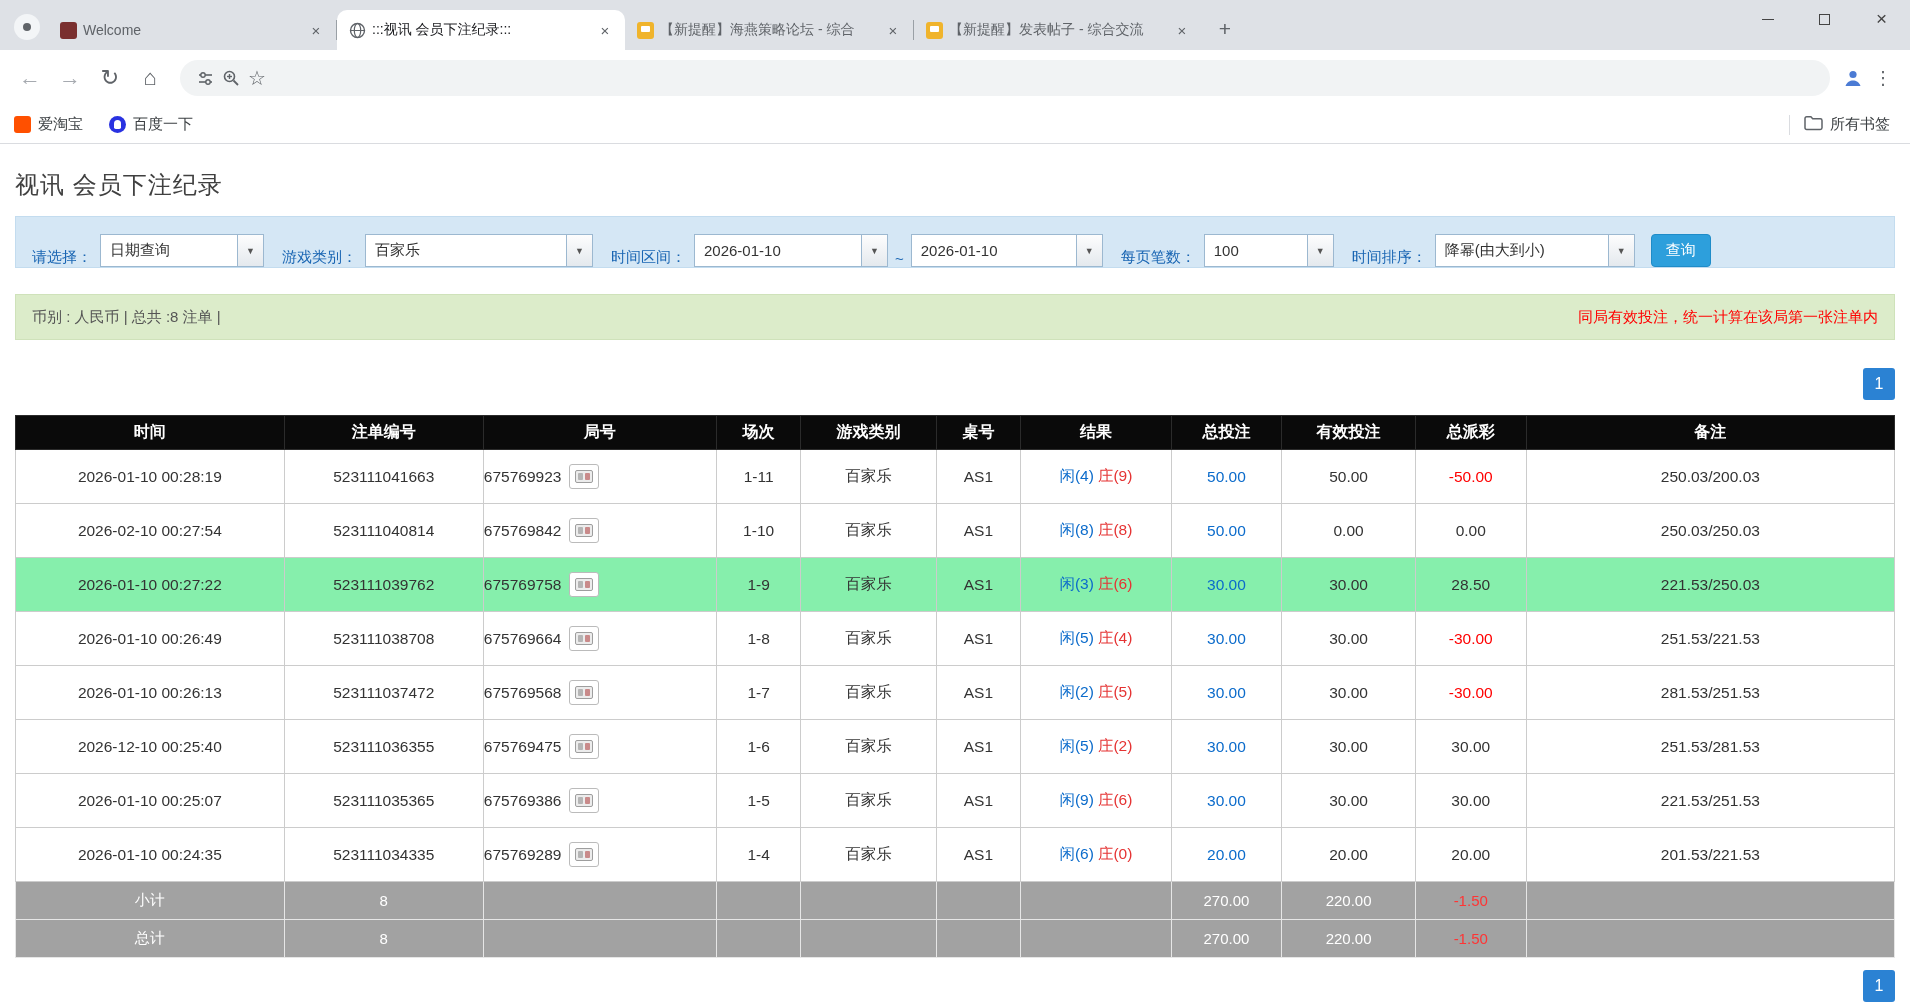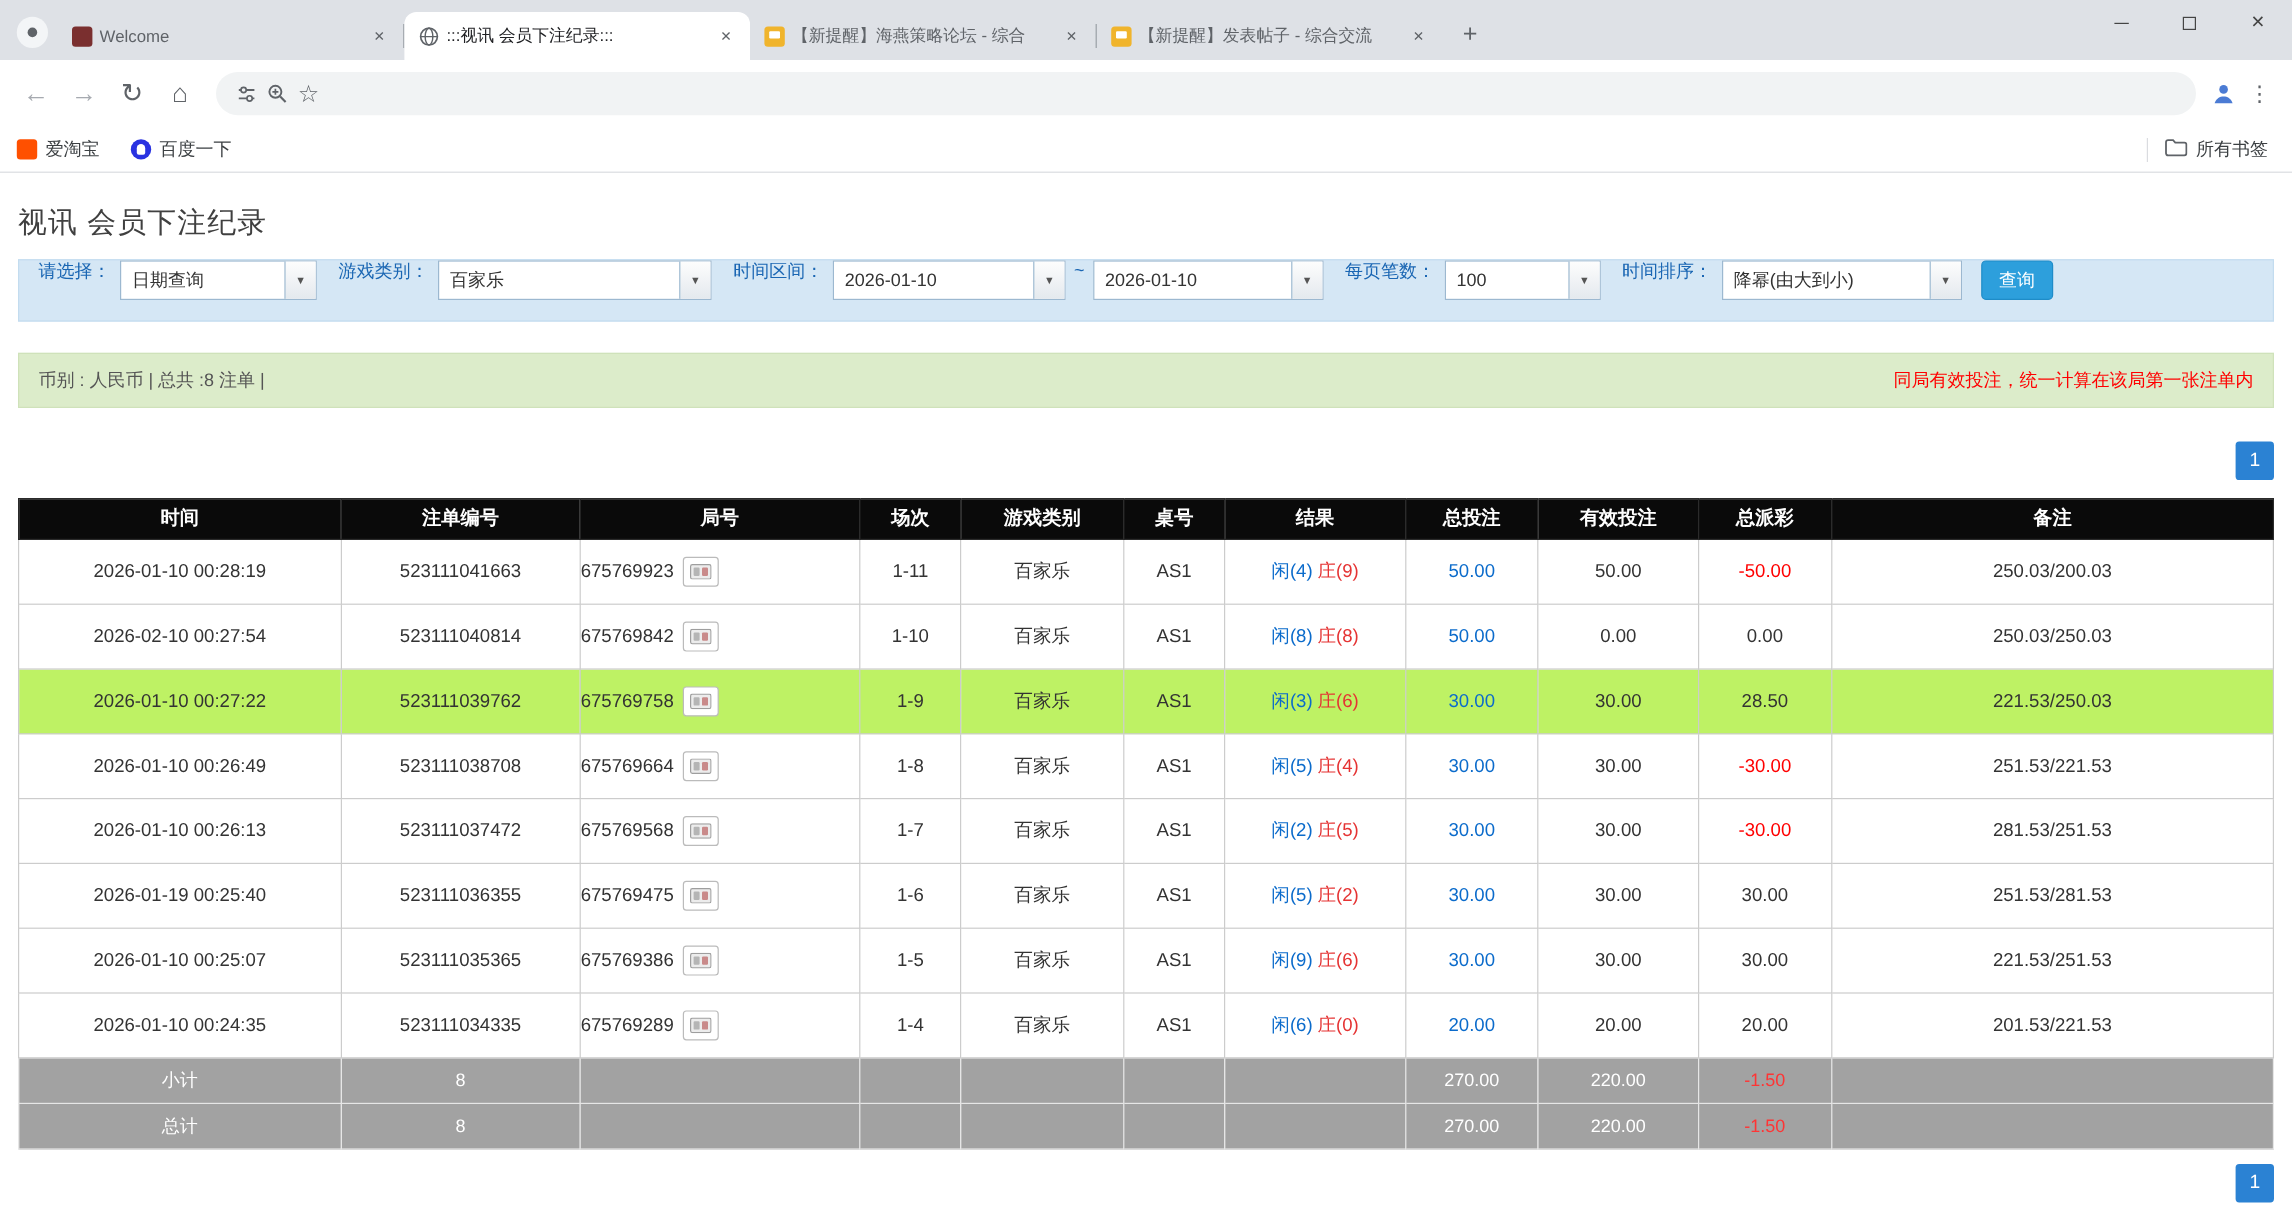--- a/index.html
+++ b/index.html
@@ -48,21 +48,21 @@
   .bm-divider { width:1px; height:20px; background:#dadce0; margin:0 14px; }
   .ico-taobao { width:17px; height:17px; border-radius:3px; background:#ff5000; }
   .ico-baidu { width:17px; height:17px; border-radius:50%; background:#2932e1; position:relative; }
   .ico-baidu::after { content:""; position:absolute; left:5px; top:4px; width:7px; height:9px; background:#fff; border-radius:4px 4px 2px 2px; }
 
   
   .page { padding:0 15px; background:#fff; }
   .page-title { margin-top:25px; font-size:24px; color:#404040; font-weight:500; letter-spacing:1px; }
 
   .filterbar { margin-top:15px; height:52px; background:#d5e7f5; border:1px solid #c3dcef;
-    display:flex; align-items:flex-start; padding:0 16px; font-size:15px; }
+    display:flex; align-items:flex-end; padding:0 16px; font-size:15px; }
   .f-label { color:#1a66b3; margin:0 8px 0 18px; white-space:nowrap; }
   .f-label:first-child { margin-left:0; }
   .combo { background:#fff; border:1px solid #9cb8d0; height:33px; display:flex; align-items:center; }
   .combo .val { flex:1; padding:0 9px; color:#333; font-size:15px; white-space:nowrap; overflow:hidden; }
   .combo .arrow { width:26px; height:100%; border-left:1px solid #9cb8d0;
     background:linear-gradient(#fdfdfd,#e4e9ee); display:flex; align-items:center; justify-content:center;
     font-size:9px; color:#555; }
   .tilde { margin:0 7px; color:#1a66b3; }
   .search-btn { margin-left:16px; height:33px; padding:0 14px; background:#2d9fdc; color:#fff; border:1px solid #1f8cc8;
     border-radius:4px; font-size:15px; cursor:pointer; }
@@ -74,21 +74,21 @@
 
   .pag-row { display:flex; justify-content:flex-end; margin-top:28px; }
   .pag-row.bottom { margin-top:12px; }
   .page-btn { width:32px; height:32px; background:#2b82d3; color:#fff; font-size:16px;
     display:flex; align-items:center; justify-content:center; border-radius:3px; }
 
   table.bet { width:100%; border-collapse:collapse; table-layout:fixed; margin-top:15px; }
   table.bet th { background:#0a0a0a; color:#fff; font-size:16px; font-weight:bold; height:34px;
     border:1px solid #2b2b2b; }
   table.bet td { height:54px; text-align:center; font-size:15.5px; color:#333; border:1px solid #ccc; background:#fff; }
-  tr.hl td { background:#bef264;margin-left:48px; }
+  tr.hl td { background:#86efac;margin-left:48px; }
   .blue { color:#0b6bcb; }
   .red { color:#f00; }
   .xian { color:#0b6bcb; }
   .zhuang { color:#e53333; margin-left:4px; }
   .round-cell { display:flex; align-items:center; gap:8px; }
   .replay-btn { width:30px; height:25px; background:#fff; border:1px solid #bbb; border-radius:3px;
     display:inline-flex; align-items:center; justify-content:center; padding:0; cursor:pointer; }
   tr.foot td { height:38px; background:#a2a2a2; color:#fff; font-size:15px; border:1px solid #e6e6e6; }
   tr.foot td .red { color:#ff3434; }
 </style>
@@ -400,21 +400,21 @@
           <td>1-7</td>
           <td>百家乐</td>
           <td>AS1</td>
           <td><span class="xian">闲(2)</span><span class="zhuang">庄(5)</span></td>
           <td><span class="blue">30.00</span></td>
           <td>30.00</td>
           <td><span class="red">-30.00</span></td>
           <td>281.53/251.53</td>
         </tr>
         <tr>
-          <td>2026-01-19 00:25:40</td>
+          <td>2026-12-10 00:25:40</td>
           <td>523111036355</td>
           <td>
             <div class="round-cell">
               <span>675769475</span>
               <button class="replay-btn">
                 <svg width="18" height="13" viewBox="0 0 18 13">
                   <rect x="0.5" y="0.5" width="17" height="12" rx="1.5" fill="#ececec" stroke="#9e9e9e"></rect>
                   <rect x="3" y="3" width="5" height="7" rx="1" fill="#b5b5b5"></rect>
                   <rect x="10" y="3" width="5" height="7" rx="1" fill="#c98a8a"></rect>
                 </svg>

